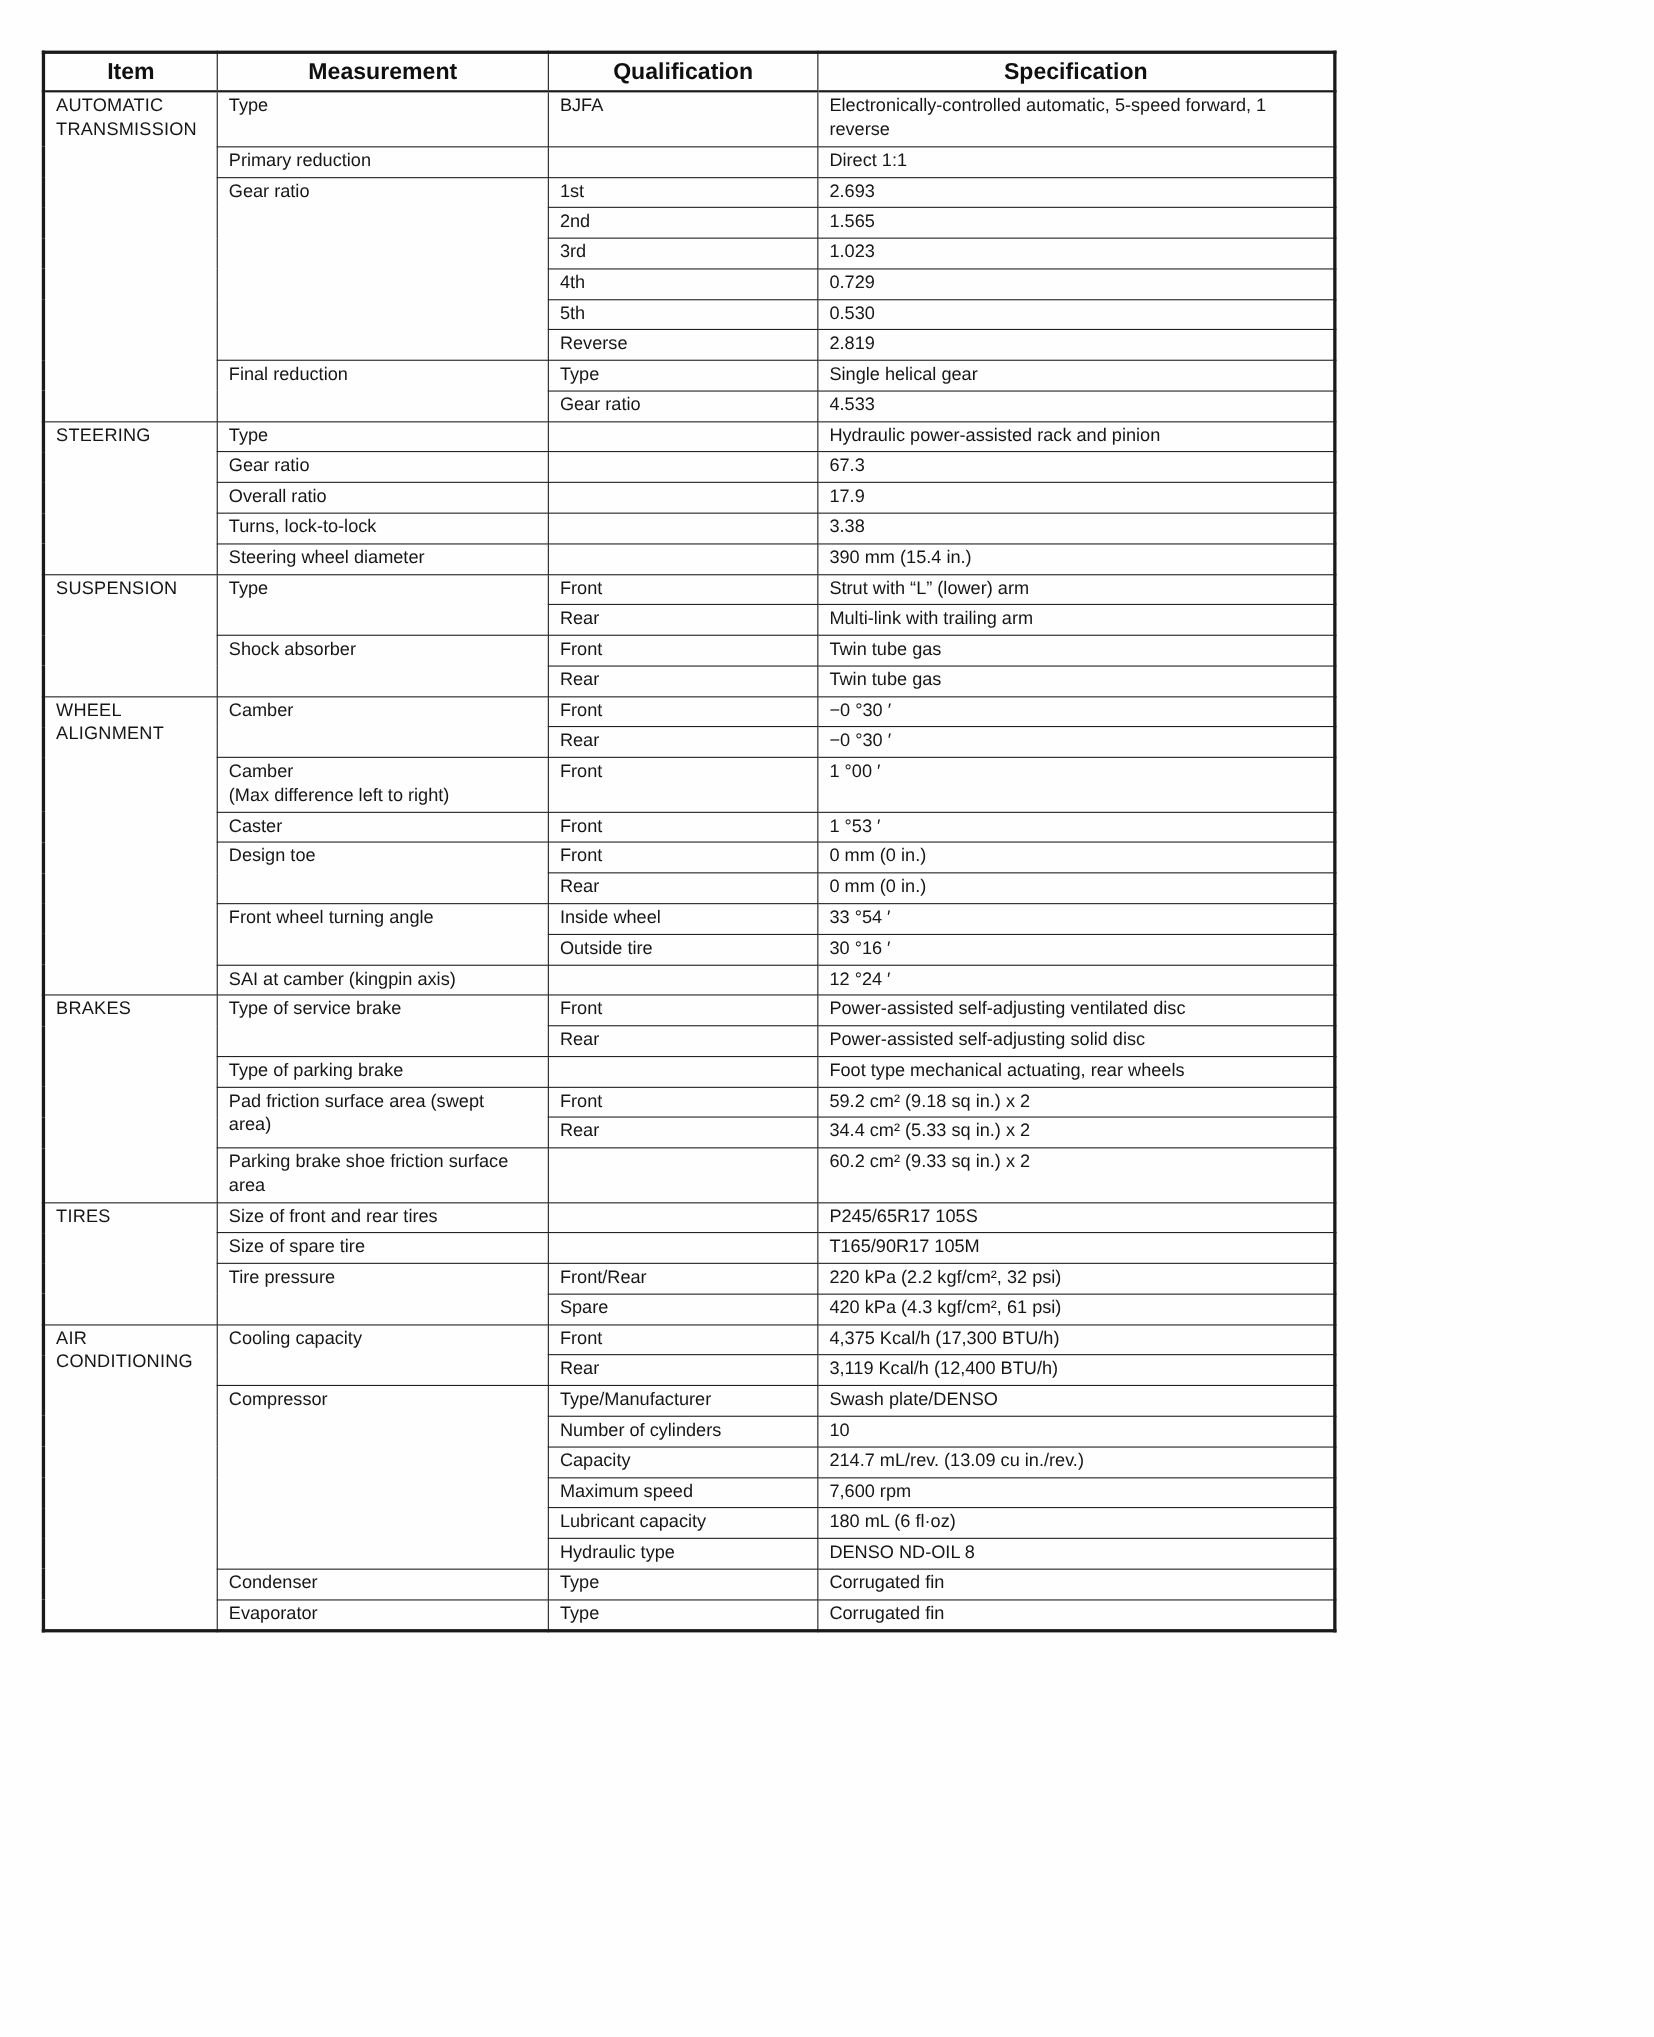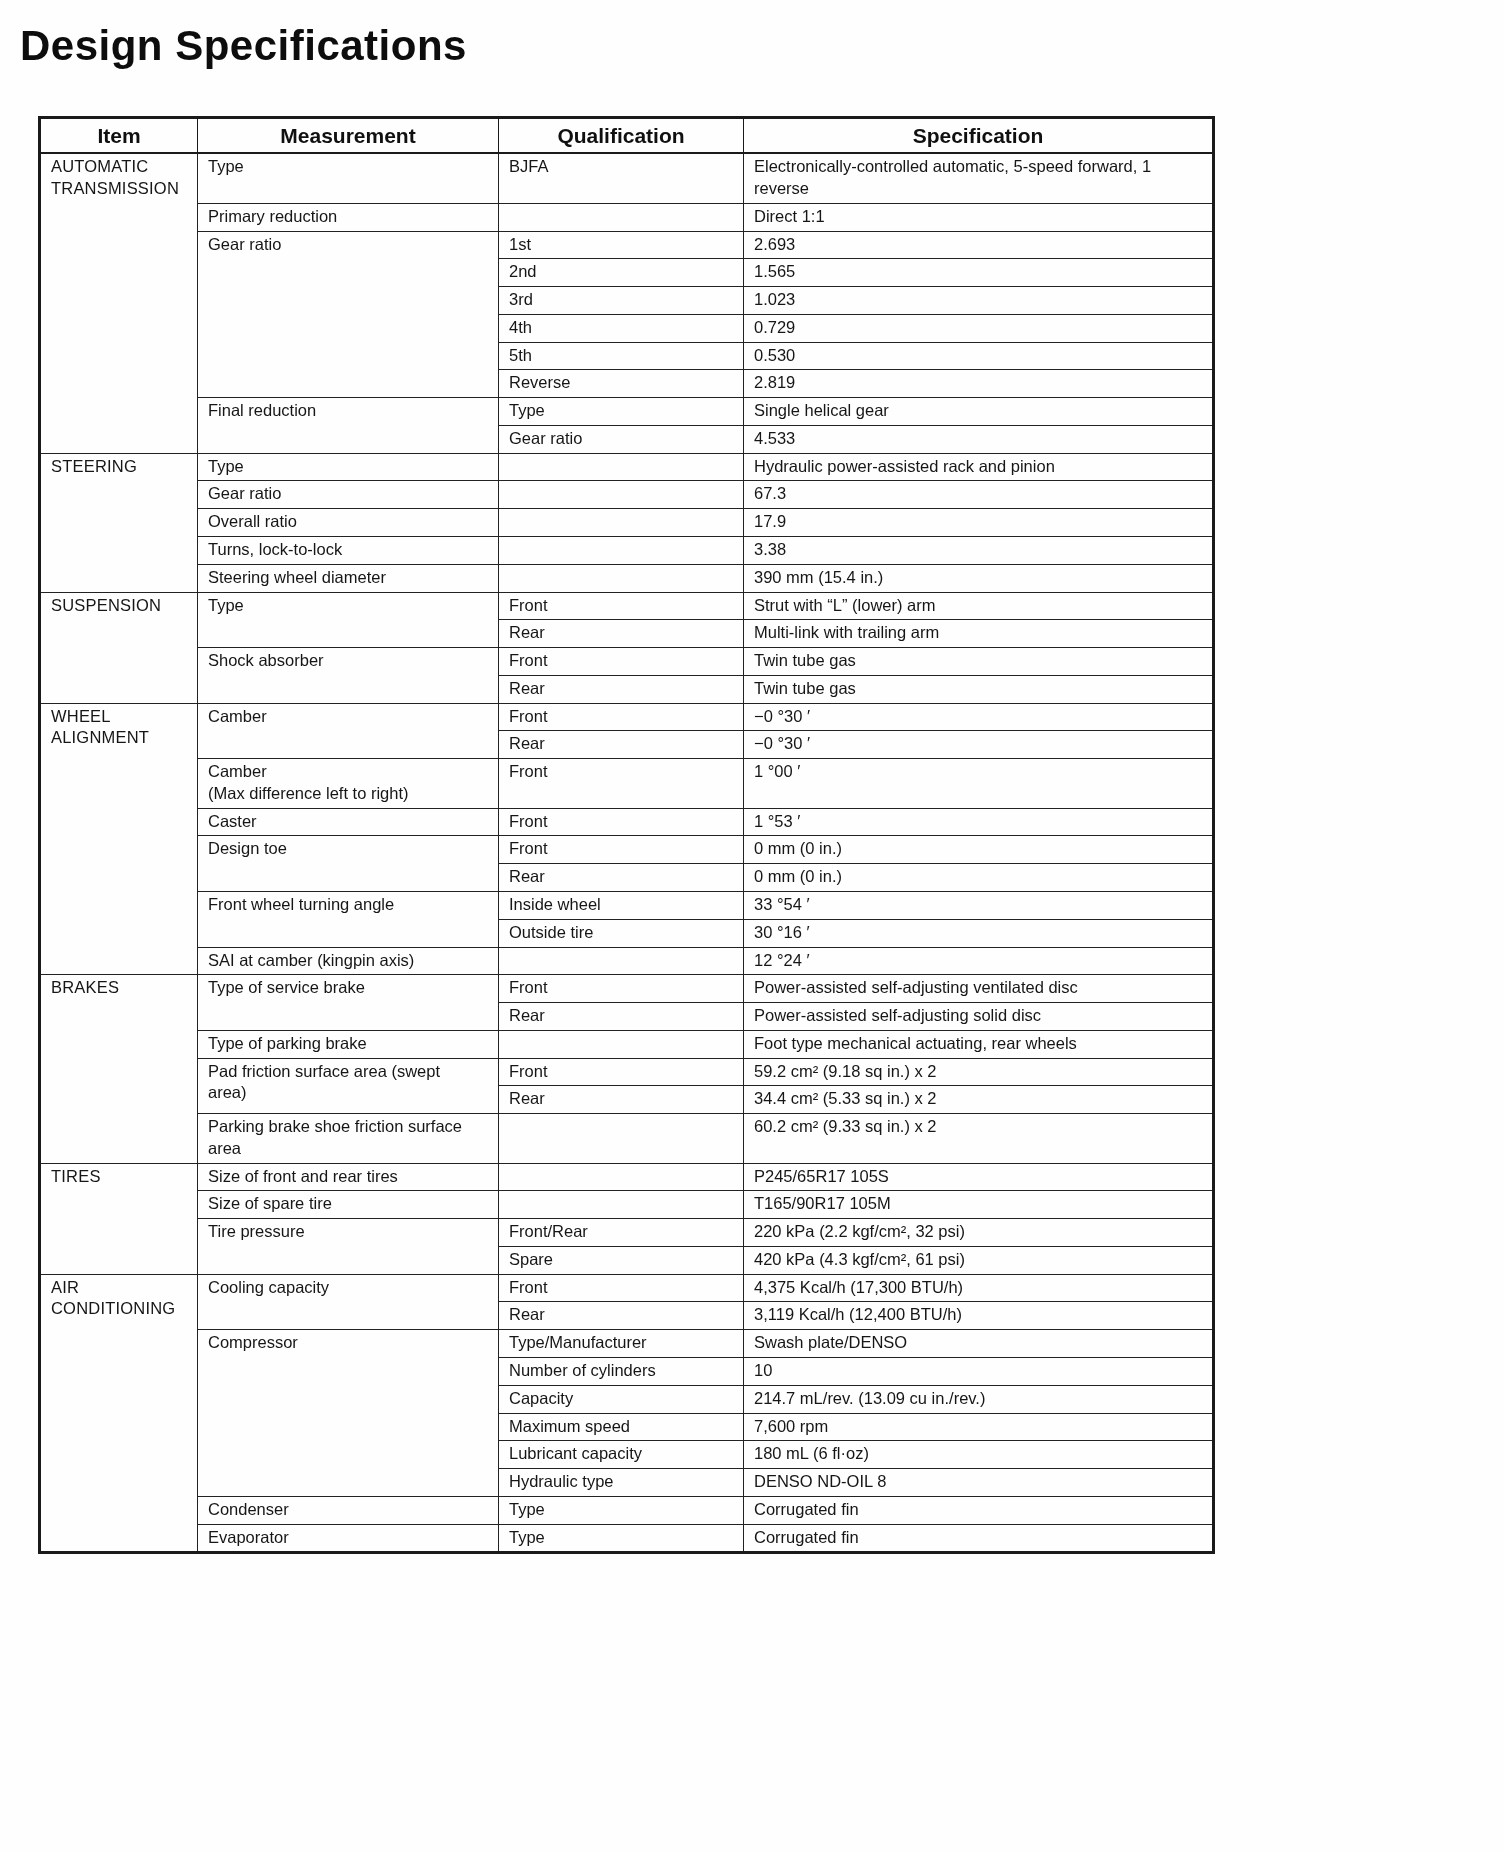--- a/index.html
+++ b/index.html
@@ -61,21 +61,20 @@
   }
   td.item-cell {
     letter-spacing: 0.2px;
   }
 </style>
 </head>
 <body>
 
 <div class="page">
 
-  <h1 class="doc-title">Design Specifications</h1>
 
   <table class="spec-table">
     <colgroup>
       <col class="col-item">
       <col class="col-measurement">
       <col class="col-qualification">
       <col class="col-specification">
     </colgroup>
     <thead>
       <tr>

